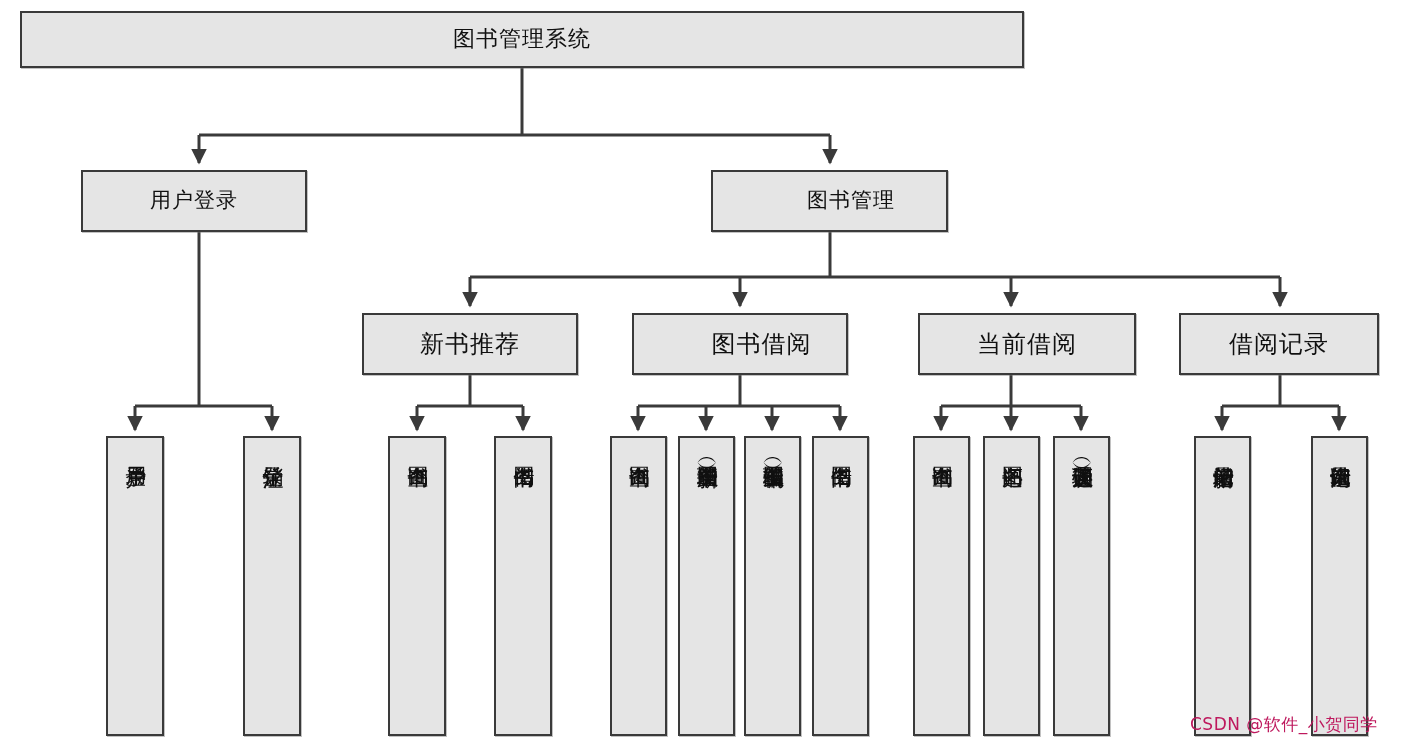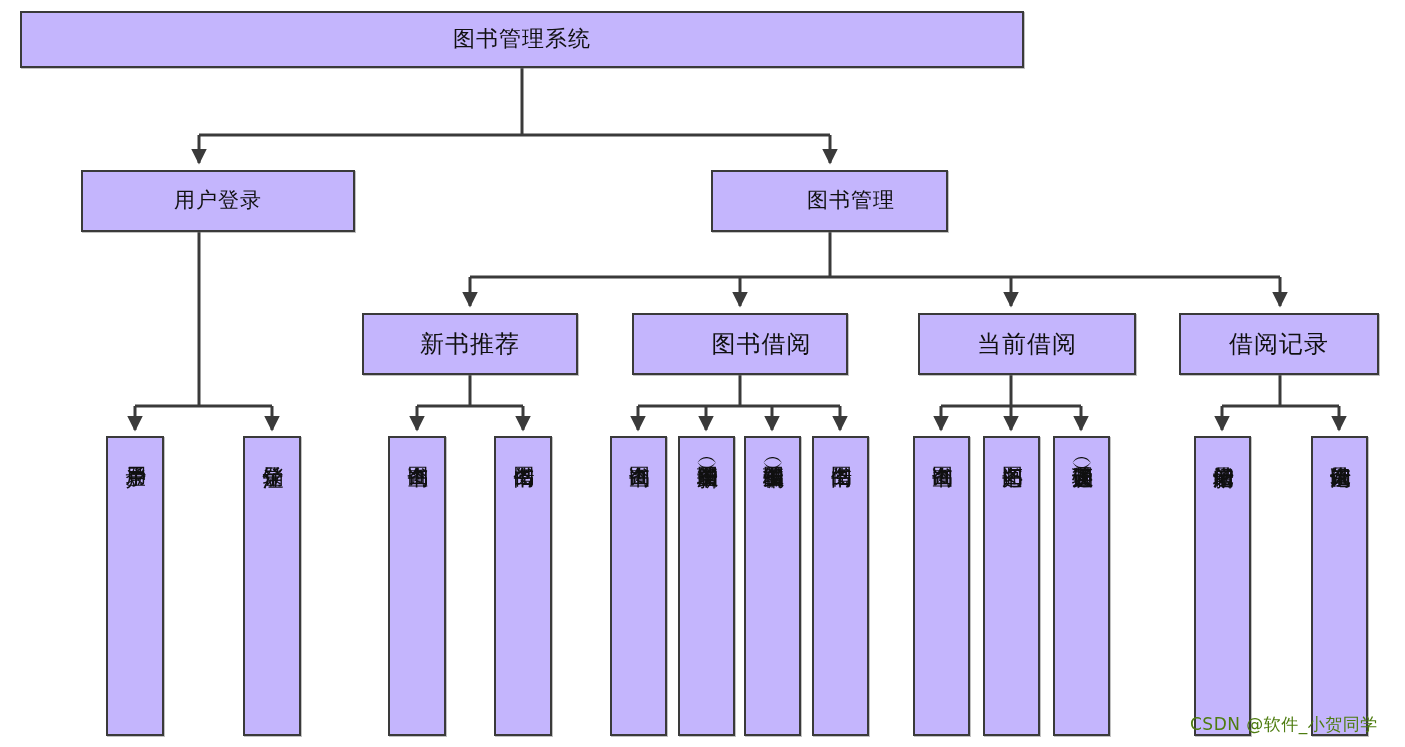--- a/index.html
+++ b/index.html
@@ -20,21 +20,21 @@
     position: absolute;
     left: 0;
     top: 0;
     width: 1405px;
     height: 747px;
   }
   
   .node {
     position: absolute;
     box-sizing: border-box;
-    background: #c4b5fd;
+    background: #e5e5e5;
     border: 2px solid #3a3a3a;
     display: flex;
     align-items: center;
     justify-content: center;
     box-shadow: 1px 1px 0 rgba(120,120,120,0.45);
   }
   .node .label {
     font-size: 21px;
     line-height: 1.12;
     letter-spacing: 1px;
@@ -68,21 +68,21 @@
     width: 1405px;
     height: 747px;
     pointer-events: none;
   }
   
   #watermark {
     position: absolute;
     left: 1190px;
     top: 713px;
     font-size: 17px;
-    color: #4d7c0f;
+    color: #be185d;
     letter-spacing: 0.5px;
     white-space: nowrap;
     user-select: none;
   }
 </style>
 </head>
 <body>
 
 <div id="diagram">
 
@@ -135,21 +135,21 @@
       <path d="M 1222 406 L 1339 406"></path>
       <path d="M 1222 406 L 1222 430" marker-end="url(#arrow)"></path>
       <path d="M 1339 406 L 1339 430" marker-end="url(#arrow)"></path>
     </g>
   </svg>
 
   <div class="node root" style="left:20px; top:11px; width:1004px; height:57px;">
     <span class="label">图书管理系统</span>
   </div>
 
-  <div class="node tier2" style="left:81px; top:170px; width:274px; height:62px;">
+  <div class="node tier2" style="left:81px; top:170px; width:226px; height:62px;">
     <span class="label">用户登录</span>
   </div>
 
   <div class="node tier2" style="left:711px; top:170px; width:237px; height:62px;padding-left:43px;">
     <span class="label">图书管理</span>
   </div>
 
   <div class="node tier3" style="left:362px; top:313px; width:216px; height:62px;">
     <span class="label">新书推荐</span>
   </div>

